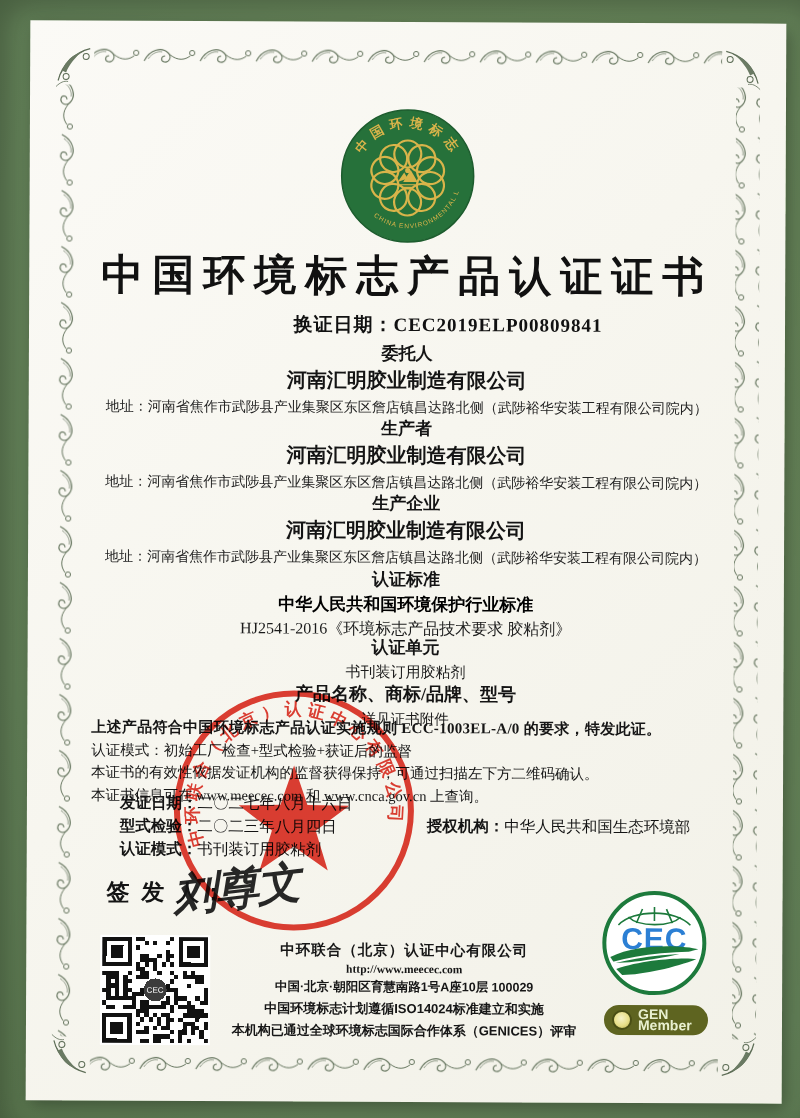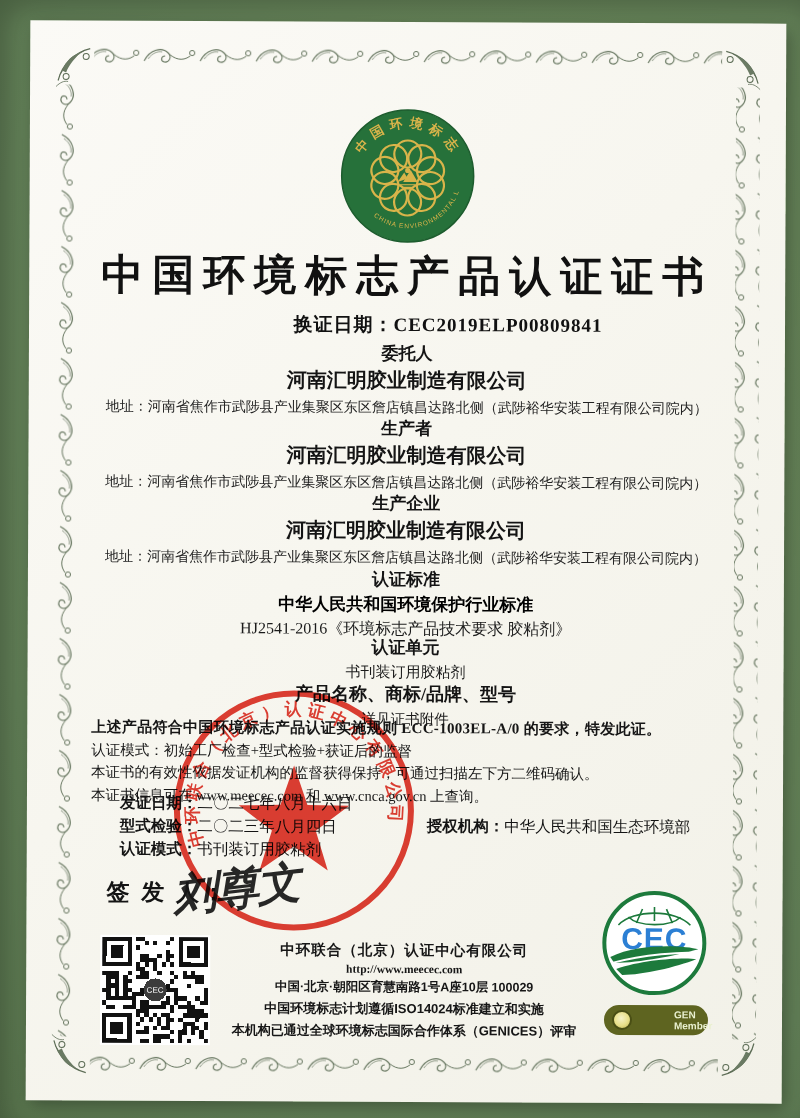--- a/index.html
+++ b/index.html
@@ -54,21 +54,21 @@
   .footer .addr{font-size:12.5px;font-weight:700;margin-top:4px;}
   .footer .iso{font-size:13px;font-weight:700;margin-top:4px;}
   .footer .gen{font-size:13px;font-weight:700;margin-top:4px;}
 
   .genbadge{left:578px;top:982px;width:104px;height:30px;background:#5e6420;border-radius:15px;
     display:flex;align-items:center;gap:6px;padding:0 8px;box-sizing:border-box;
     font-family:"Liberation Sans",sans-serif;}
   .genbadge .globe{width:20px;height:20px;border-radius:50%;
     background:radial-gradient(circle at 45% 40%, #f6f3c8 0%, #e8e08a 55%, #b9b24f 100%);
     border:2px solid #4a4f15;box-sizing:border-box;flex:0 0 auto;}
-  .genbadge .txt{color:#e9f0cf;font-size:10px;line-height:11px;font-weight:700;margin-left:36px;}
+  .genbadge .txt{color:#e9f0cf;font-size:14px;line-height:11px;font-weight:700;}
 </style>
 </head>
 <body>
 
 <div class="scene">
   <div class="paper">
 
     <svg class="frame-svg" width="756" height="1080" viewBox="0 0 756 1080">
       <defs>
         <g id="scrollMotif">

